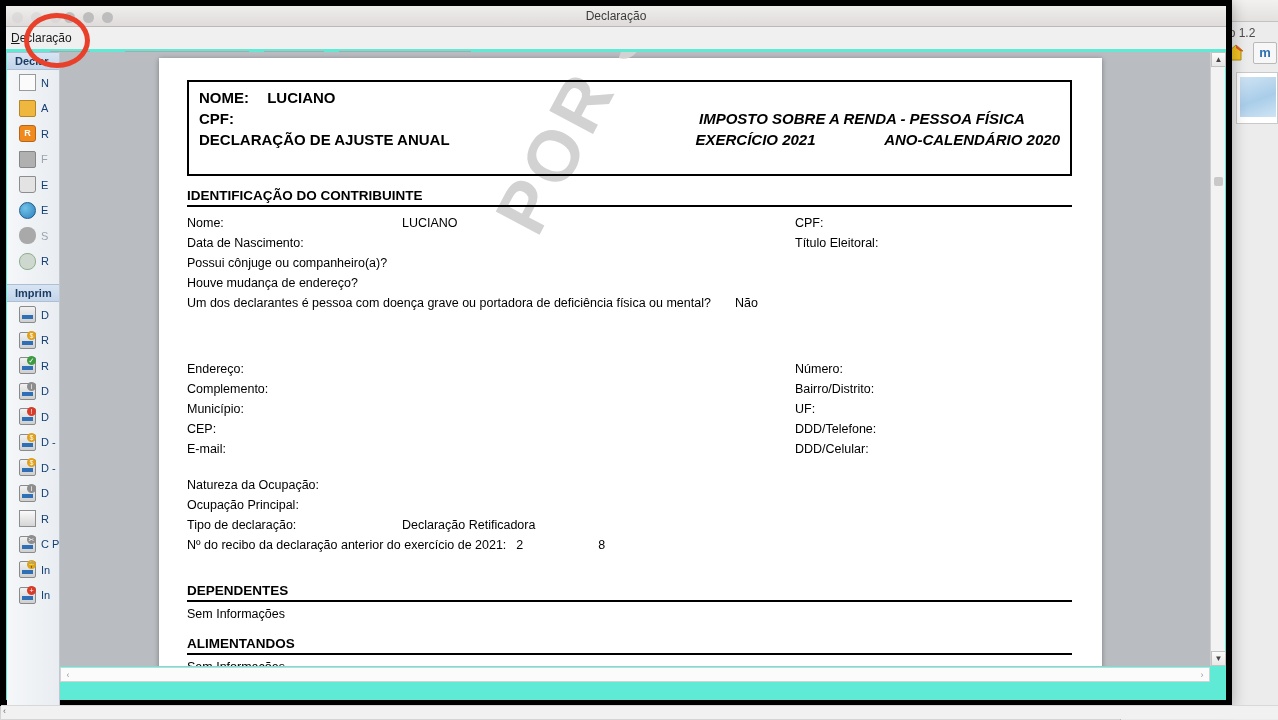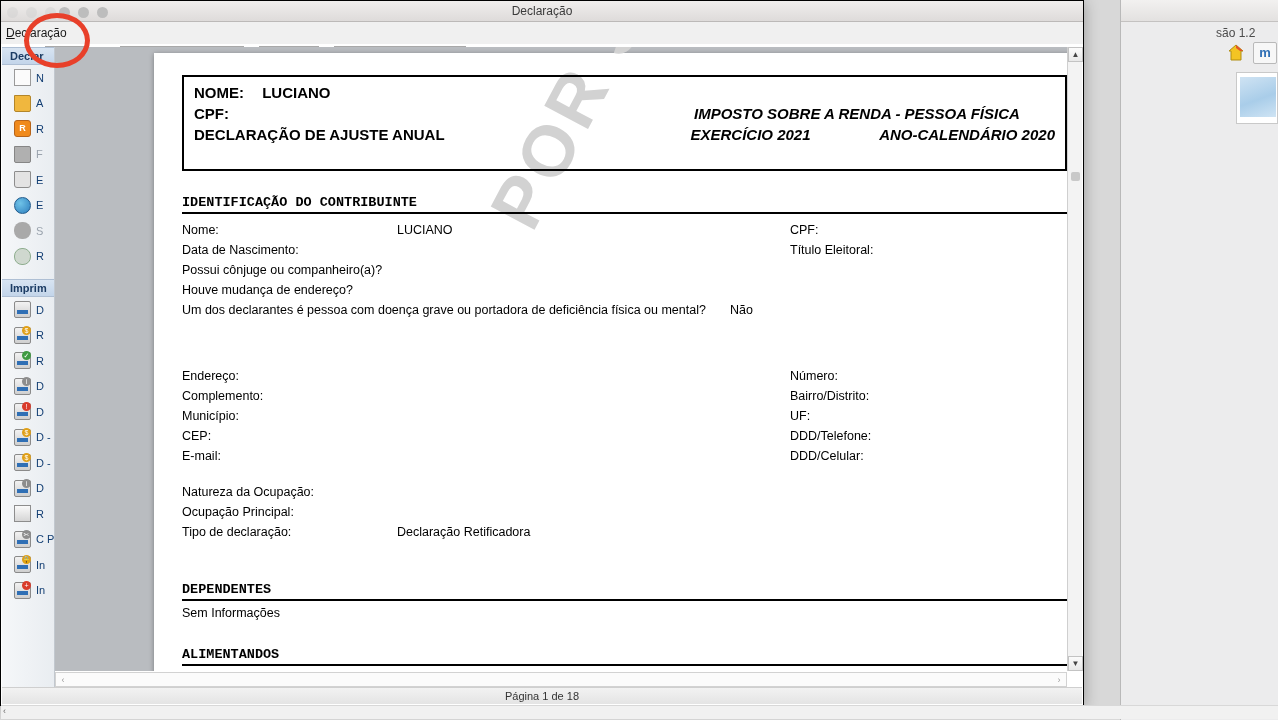--- a/index.html
+++ b/index.html
@@ -40,23 +40,23 @@
     position: absolute; left: 1236px; top: 72px; width: 42px; height: 52px;
     background: #ffffff; border: 1px solid #c9c9c9;
   }
   .bg-thumb-inner {
     position: absolute; left: 3px; top: 4px; width: 36px; height: 40px;
     background: linear-gradient(160deg, #cfe3f3 0%, #a9cde9 55%, #cfe4f4 100%);
   }
 
   
   .app-window {
-    position: absolute; left: 0; top: 0; width: 1084px; height: 706px;
-    background: #ffffff;
-    border: 1px solid #000000;
+    position: absolute; left: 0; top: 0; width: 1232px; height: 706px;
+    background: #5eead4;
+    border: 6px solid #000000;
     box-shadow: 0 2px 14px rgba(0,0,0,.30);
   }
 
   
   .titlebar {
     position: relative; height: 21px;
     background: linear-gradient(#f0eeed, #dedbda);
     border-bottom: 1px solid #bcb9b8;
   }
   .title-text {
@@ -184,21 +184,21 @@
 
   
   .hdr-box { border: 2px solid #000; padding: 5px 10px 24px; position: relative; }
   .hdr-row { display: flex; align-items: baseline; font-size: 15px; font-weight: bold; color: #000; line-height: 21px; }
   .hdr-left { width: 500px; white-space: nowrap; }
   .hdr-right { flex: 1; white-space: nowrap; font-style: italic; }
   .hdr-label { display: inline-block; }
   .hdr-val { display: inline-block; margin-left: 14px; }
   .hdr-ex { display: inline-block; width: 185px; }
 
-  .sec-title { font-size: 13.5px; font-weight: bold; color: #000; margin-top: 24px; font-family: Liberation Mono, monospace; }
+  .sec-title { font-size: 13.5px; font-weight: bold; color: #000; margin-top: 12px; }
   .sec-rule { border-bottom: 2px solid #000; margin-top: 2px; }
 
   .frow { display: flex; font-size: 12.5px; color: #000; line-height: 20px; }
   .fl { width: 608px; display: flex; }
   .fr { flex: 1; display: flex; }
   .flabel { white-space: nowrap; }
   .fvalue { margin-left: 0; }
   .spacer-lg { height: 46px; }
   .spacer-md { height: 16px; }
   .spacer-sm { height: 6px; }
@@ -658,20 +658,25 @@
             </div>
             <div class="fr"></div>
           </div>
           <div class="frow">
             <div class="fl">
               <span class="flabel" style="width:215px">Tipo de declaração:</span>
               <span class="fvalue">Declaração Retificadora</span>
             </div>
             <div class="fr"></div>
           </div>
+          <div class="frow">
+            <span class="flabel">Nº do recibo da declaração anterior do exercício de 2021:</span>
+            <span style="margin-left:10px">2</span>
+            <span style="margin-left:75px">8</span>
+          </div>
 
           <div class="spacer-md"></div>
 
           <div class="sec-title">DEPENDENTES</div>
           <div class="sec-rule"></div>
           <div class="plain">Sem Informações</div>
 
           <div class="sec-title">ALIMENTANDOS</div>
           <div class="sec-rule"></div>
           <div class="plain">Sem Informações</div>
@@ -684,23 +689,20 @@
       <div class="vs-up">▲</div>
       <div class="vs-thumb"></div>
       <div class="vs-down">▼</div>
     </div>
 
     <div class="hscroll">
       <div class="hs-left">‹</div>
       <div class="hs-right">›</div>
     </div>
 
-    <div class="statusbar">
-      <span>Página 1 de 18</span>
-    </div>
   </div>
 
   <div class="hscroll-outer">
     <span class="hso-left">‹</span>
   </div>
 
   <div class="annot-circle"></div>
 
 </div>
 

